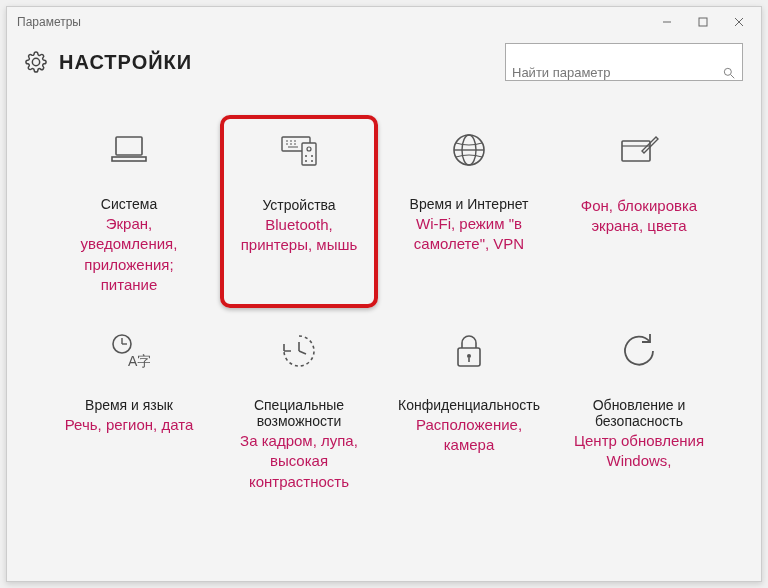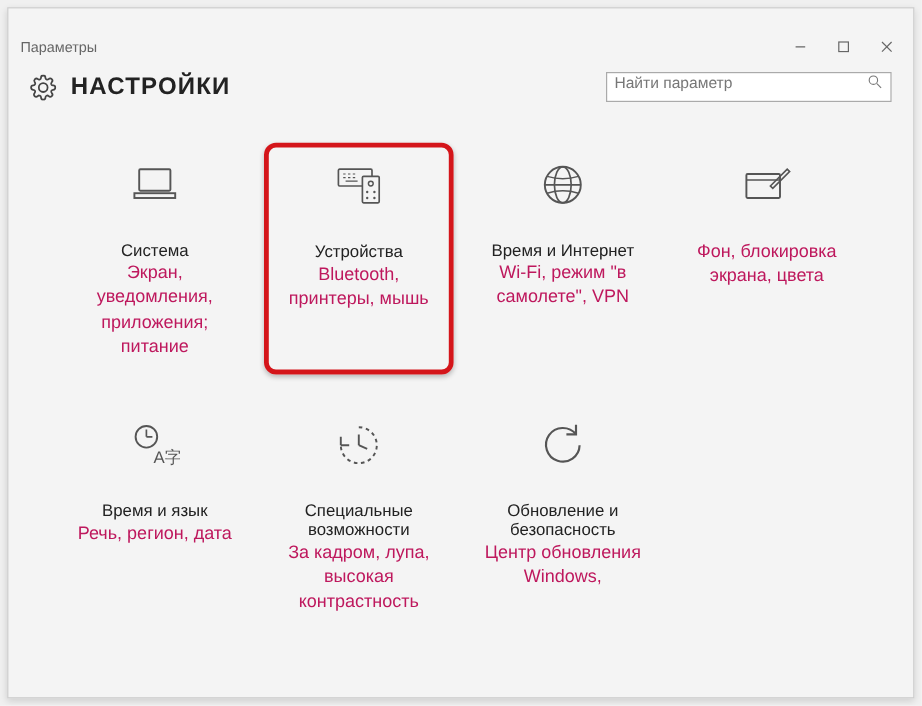--- a/index.html
+++ b/index.html
@@ -20,21 +20,20 @@
     display: flex;
     flex-direction: column;
   }
   .titlebar {
     height: 30px;
     display: flex;
     align-items: center;
     padding: 0 4px 0 10px;
     color: #666;
     font-size: 12px;
-    margin-top: 17px;
   }
   .titlebar-title { flex: 1; }
   .winbtn {
     width: 36px;
     height: 28px;
     display: flex;
     align-items: center;
     justify-content: center;
     color: #666;
     font-size: 13px;
@@ -53,43 +52,43 @@
   }
   .page-title {
     font-size: 20px;
     font-weight: 600;
     letter-spacing: 1px;
     color: #222;
     flex: 1;
   }
   .search-wrap {
     width: 238px;
-    height: 25px;
+    height: 38px;
     border: 1px solid #aaa;
     background: #fff;
     display: flex;
-    align-items: flex-start;
+    align-items: flex-end;
     padding: 0 6px;
   }
   .search-input {
     flex: 1;
     border: none;
     outline: none;
     font-size: 13px;
     color: #333;
     background: transparent;
   }
   .search-input::placeholder { color: #777; }
   .search-icon { color: #777; }
   .grid {
     flex: 1;
     padding: 20px 40px;
     display: grid;
     grid-template-columns: repeat(4, 1fr);
-    gap: 24px 6px;
+    gap: 8px 6px;
     justify-items: center;
     align-content: start;
   }
   .tile {
     width: 158px;
     text-align: center;
     padding: 10px 4px;
     cursor: pointer;
     border: 3px solid transparent;
     border-radius: 10px;
@@ -237,20 +236,32 @@
           <path d="M19 4 A15 15 0 1 1 4 19" fill="none" stroke="#555" stroke-width="1.6" stroke-dasharray="3 3"></path>
           <path d="M4 19 L4 12 M4 19 L11 19" stroke="#555" stroke-width="1.6" fill="none"></path>
           <line x1="19" y1="19" x2="19" y2="10" stroke="#555" stroke-width="1.6"></line>
           <line x1="19" y1="19" x2="26" y2="22" stroke="#555" stroke-width="1.6"></line>
         </svg>
       </div>
       <div class="tile-title">Специальные возможности</div>
       <div class="tile-desc">За кадром, лупа, высокая контрастность</div>
     </div>
 
+    <div class="tile">
+      <div class="tile-icon">
+        <svg width="32" height="38" viewBox="0 0 32 38">
+          <rect x="5" y="16" width="22" height="18" rx="2" fill="none" stroke="#555" stroke-width="1.6"></rect>
+          <path d="M9 16 V11 a7 7 0 0 1 14 0 V16" fill="none" stroke="#555" stroke-width="1.6"></path>
+          <circle cx="16" cy="24" r="2" fill="#555"></circle>
+          <line x1="16" y1="26" x2="16" y2="30" stroke="#555" stroke-width="1.6"></line>
+        </svg>
+      </div>
+      <div class="tile-title">Конфиденциальность</div>
+      <div class="tile-desc">Расположение, камера</div>
+    </div>
 
     <div class="tile">
       <div class="tile-icon">
         <svg width="38" height="38" viewBox="0 0 38 38">
           <path d="M30 10 A14 14 0 1 0 33 19" fill="none" stroke="#555" stroke-width="1.8"></path>
           <polyline points="30,2 30,10 22,10" fill="none" stroke="#555" stroke-width="1.8"></polyline>
         </svg>
       </div>
       <div class="tile-title">Обновление и безопасность</div>
       <div class="tile-desc">Центр обновления Windows,</div>

